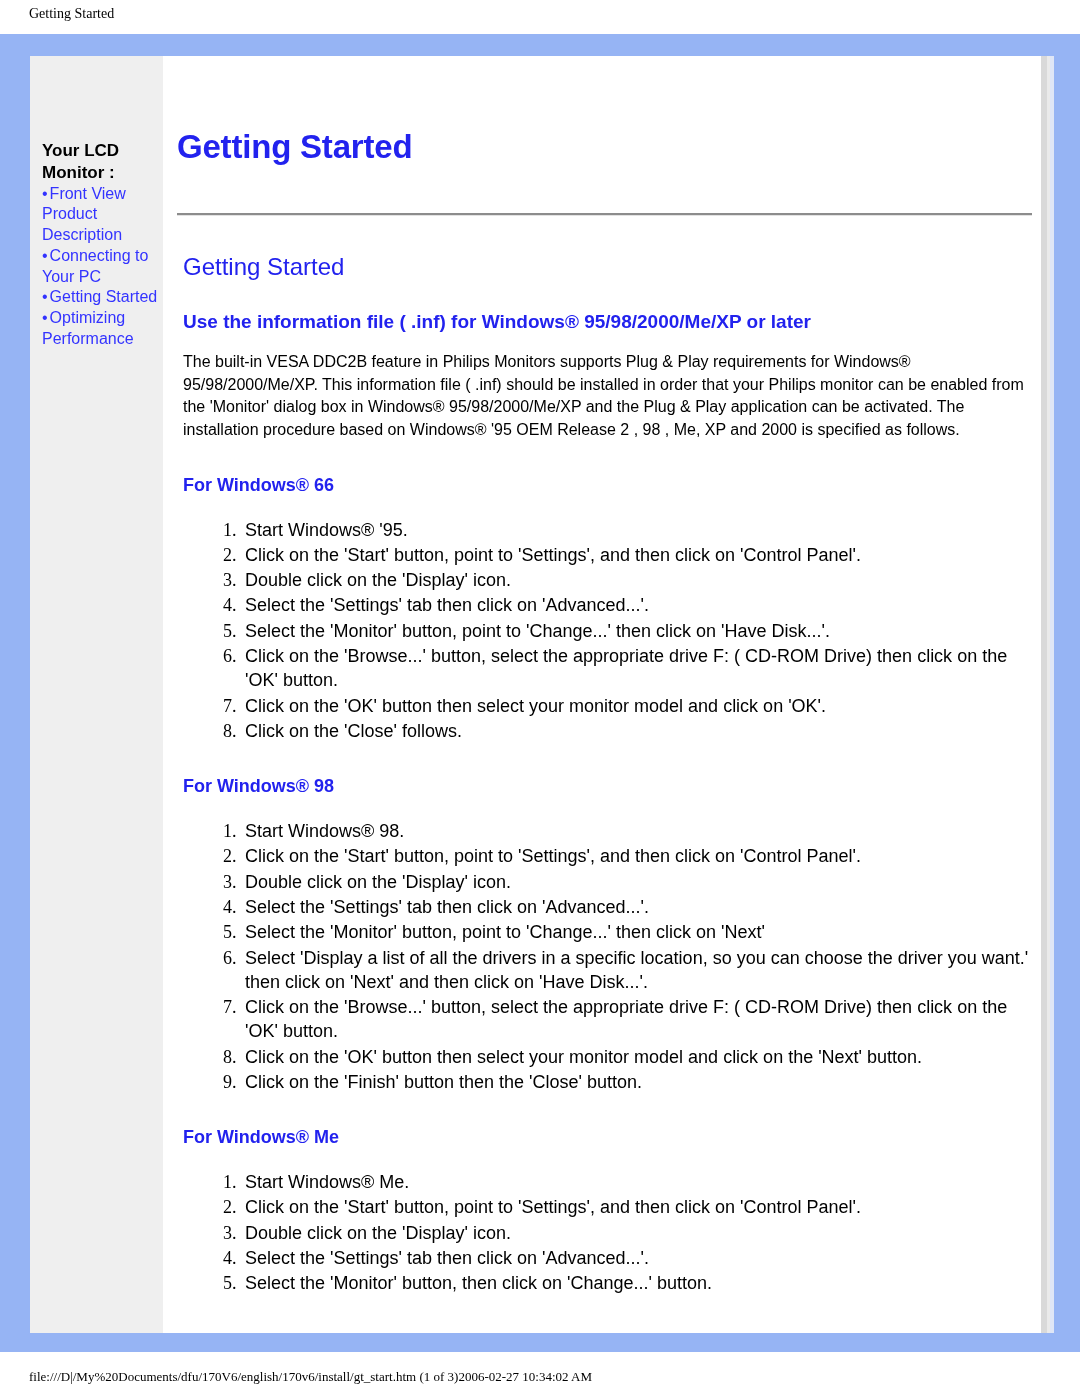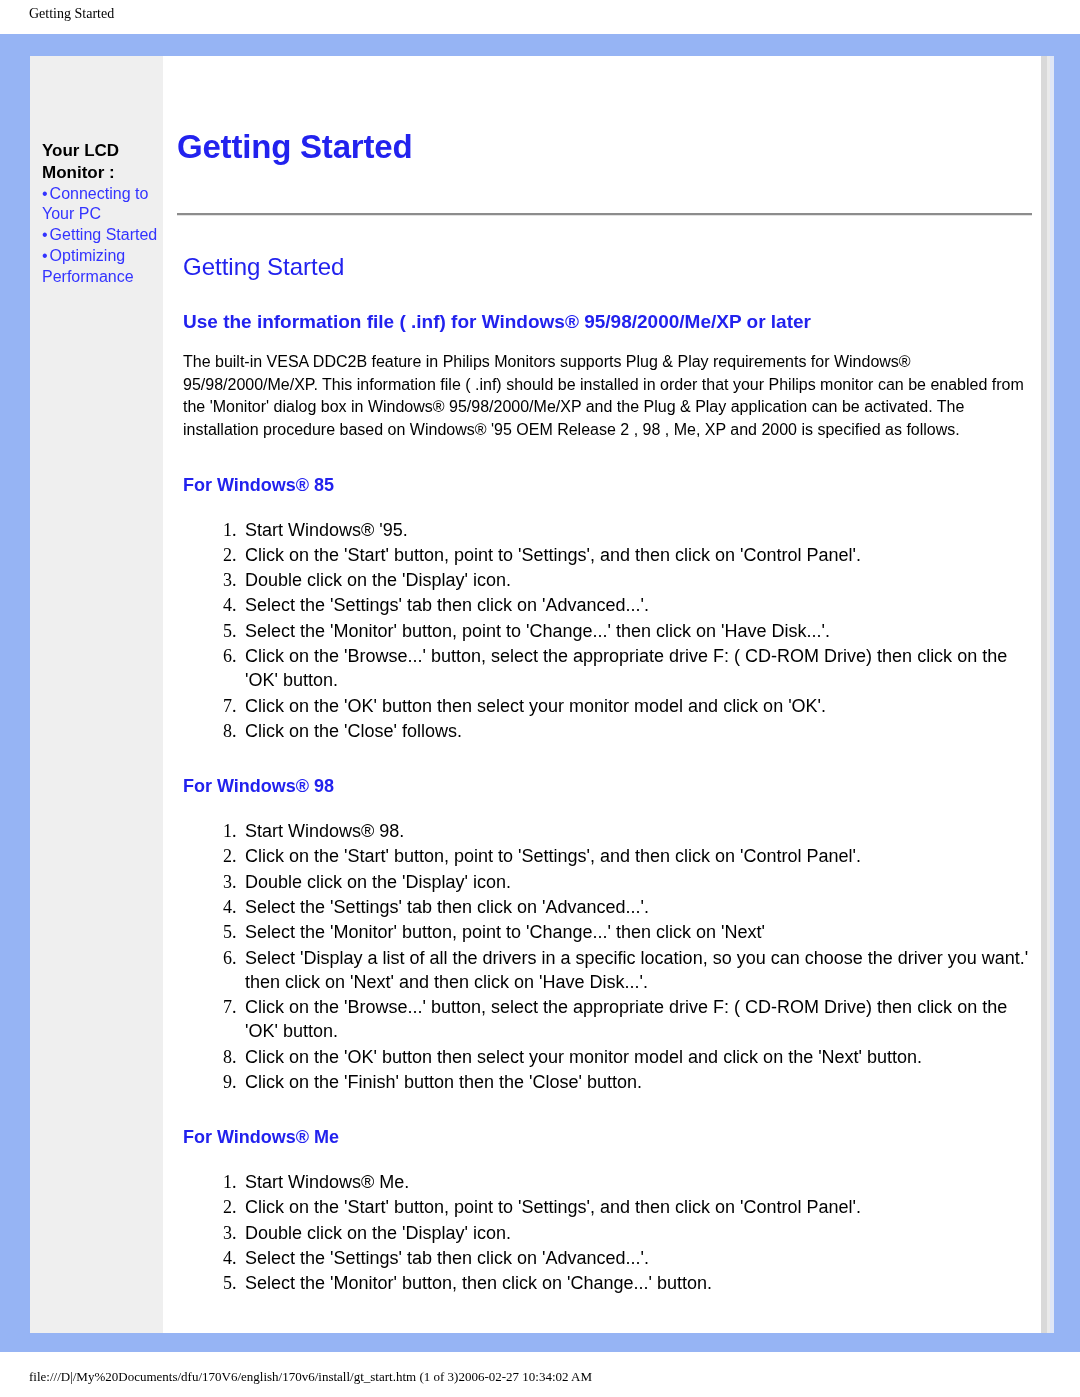--- a/index.html
+++ b/index.html
@@ -219,20 +219,23 @@
 
   <div class="inner-sheet">
 
     <nav class="sidenav">
       <div class="sidenav-inner">
         <div class="sidenav-title">
           <span>Your LCD</span><br>
           <span>Monitor :</span>
         </div>
         <ul class="sidenav-list">
+          <li>
+            <span class="bullet">•</span><a class="sidenav-link" href="#">Front View Product Description</a>
+          </li>
           <li>
             <span class="bullet">•</span><a class="sidenav-link" href="#">Connecting to Your PC</a>
           </li>
           <li>
             <span class="bullet">•</span><a class="sidenav-link" href="#">Getting Started</a>
           </li>
           <li>
             <span class="bullet">•</span><a class="sidenav-link" href="#">Optimizing Performance</a>
           </li>
         </ul>
@@ -245,21 +248,21 @@
         <h1 class="page-title">Getting Started</h1>
 
         <hr class="rule">
 
         <h2 class="section-title">Getting Started</h2>
 
         <h3 class="subsection-title">Use the information file ( .inf) for Windows® 95/98/2000/Me/XP or later</h3>
 
         <p class="body-text">The built-in VESA DDC2B feature in Philips Monitors supports Plug &amp; Play requirements for Windows® 95/98/2000/Me/XP. This information file ( .inf) should be installed in order that your Philips monitor can be enabled from the 'Monitor' dialog box in Windows® 95/98/2000/Me/XP and the Plug &amp; Play application can be activated. The installation procedure based on Windows® '95 OEM Release 2 , 98 , Me, XP and 2000 is specified as follows.</p>
 
-        <h4 class="os-heading">For Windows® 85</h4>
+        <h4 class="os-heading">For Windows® 66</h4>
         <ol class="steps">
           <li>Start Windows® '95.</li>
           <li>Click on the 'Start' button, point to 'Settings', and then click on 'Control Panel'.</li>
           <li>Double click on the 'Display' icon.</li>
           <li>Select the 'Settings' tab then click on 'Advanced...'.</li>
           <li>Select the 'Monitor' button, point to 'Change...' then click on 'Have Disk...'.</li>
           <li>Click on the 'Browse...' button, select the appropriate drive F: ( CD-ROM Drive) then click on the 'OK' button.</li>
           <li>Click on the 'OK' button then select your monitor model and click on 'OK'.</li>
           <li>Click on the 'Close' follows.</li>
         </ol>

